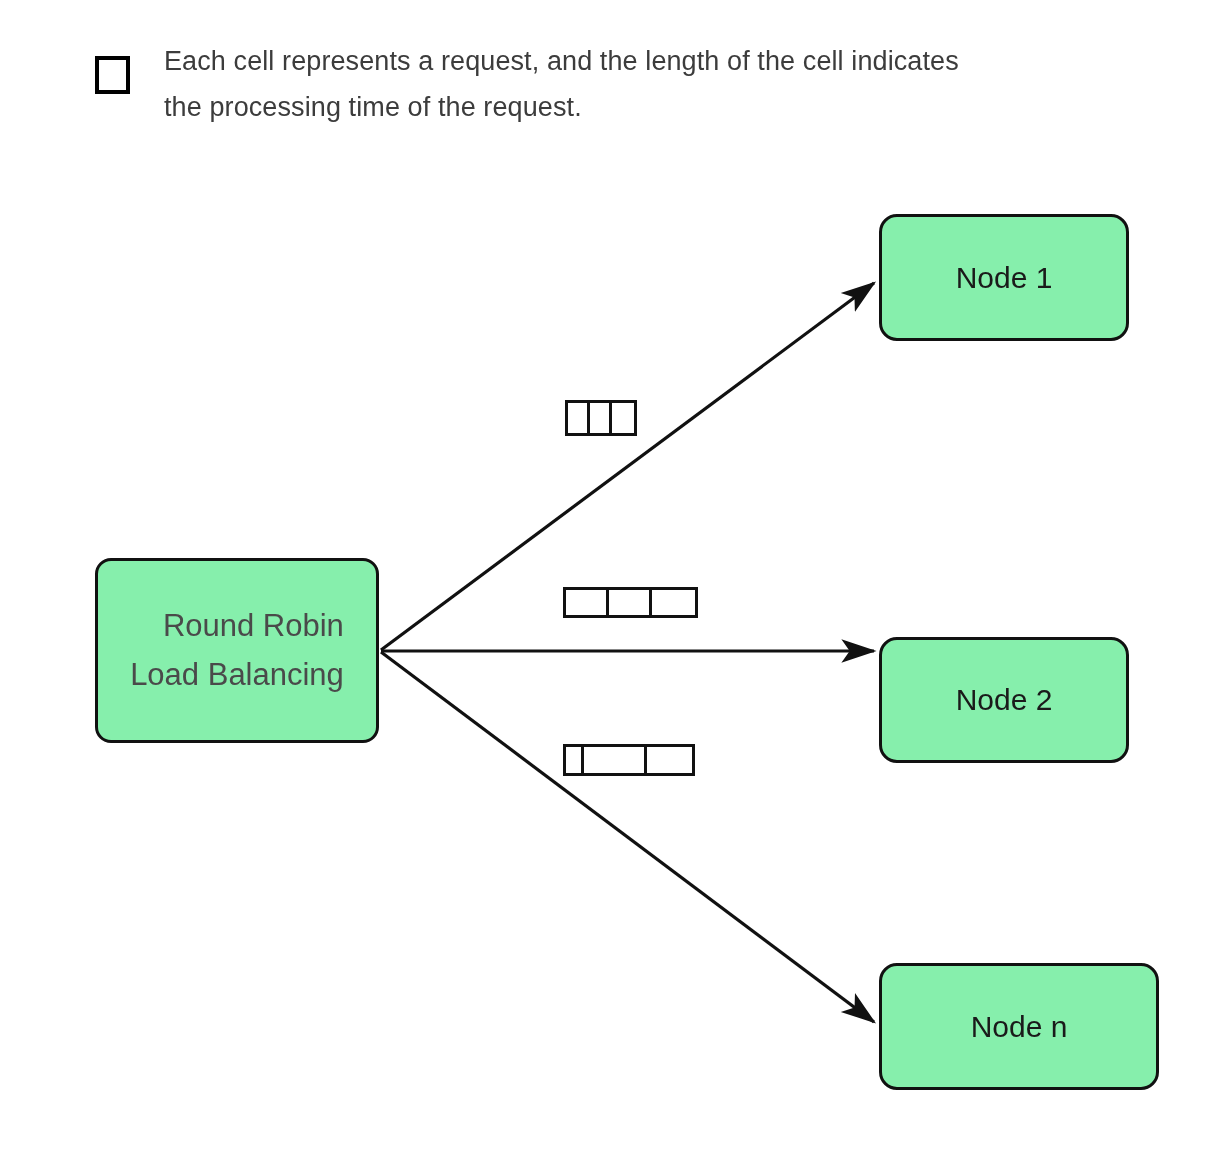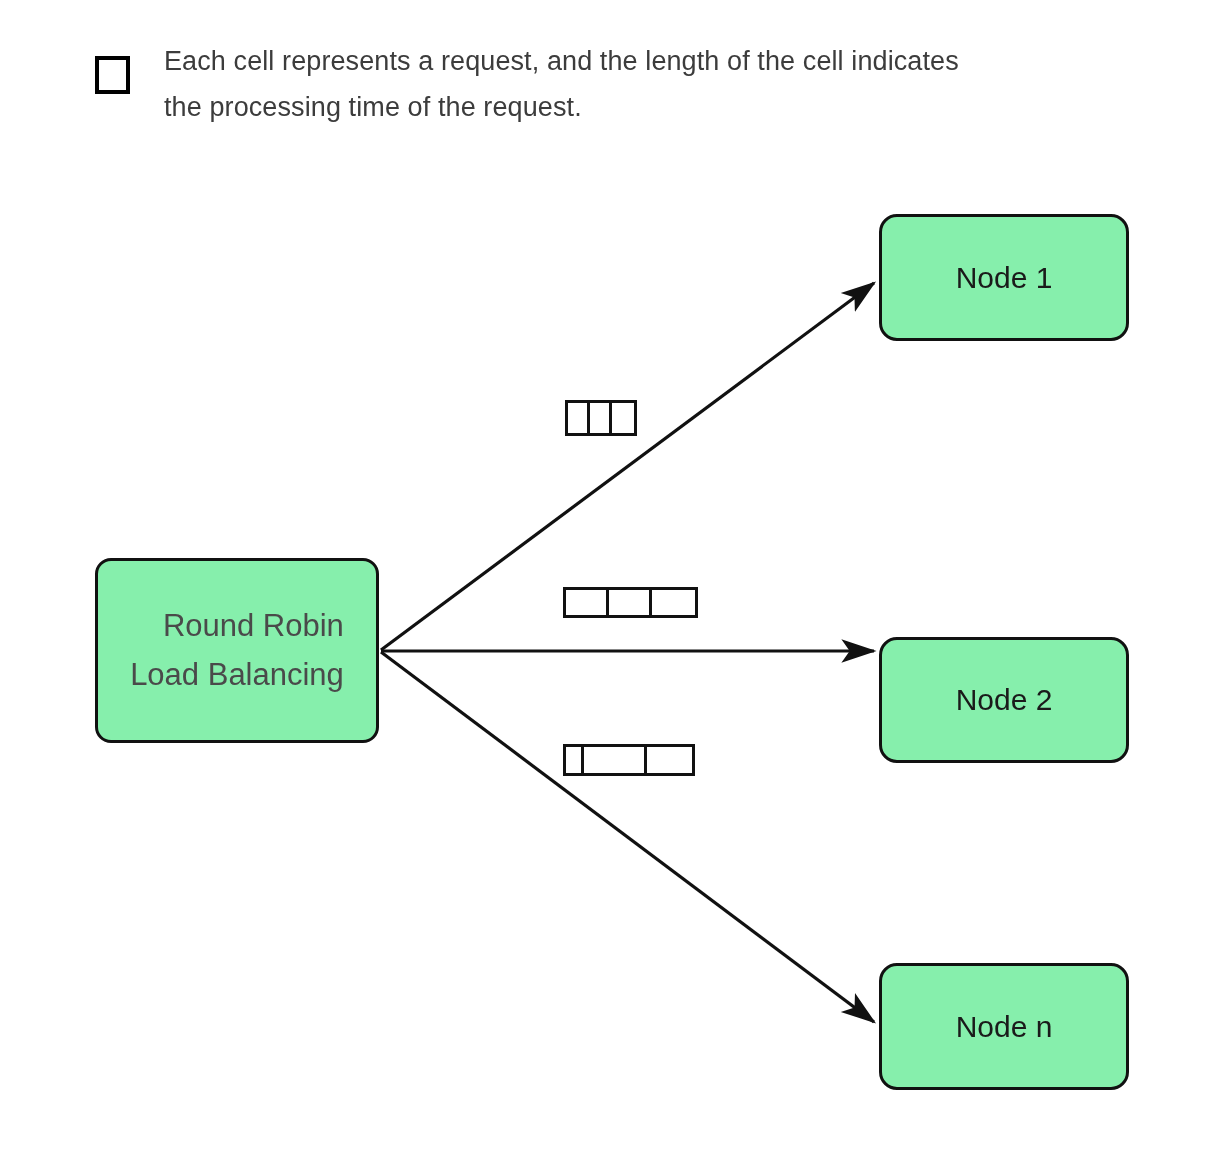--- a/index.html
+++ b/index.html
@@ -81,21 +81,21 @@
     border-radius: 16px;
   }
   #source-box .node-label {
     color: #4a4a4a;
     font-size: 31px;
     white-space: pre-line;
     line-height: 1.55;
   }
   #node-1-box { left: 879px; top: 214px;  width: 250px; height: 127px; }
   #node-2-box { left: 879px; top: 589px;  width: 250px; height: 126px; margin-top: 48px; }
-  #node-n-box { left: 879px; top: 963px;  width: 250px; height: 127px; }
+  #node-n-box { left: 879px; top: 963px;  width: 280px; height: 127px; }
 
   
   .cell-strip {
     position: absolute;
     display: flex;
     box-sizing: border-box;
     border: 3px solid #111111;
     background: #ffffff;
     height: 36px;
   }

